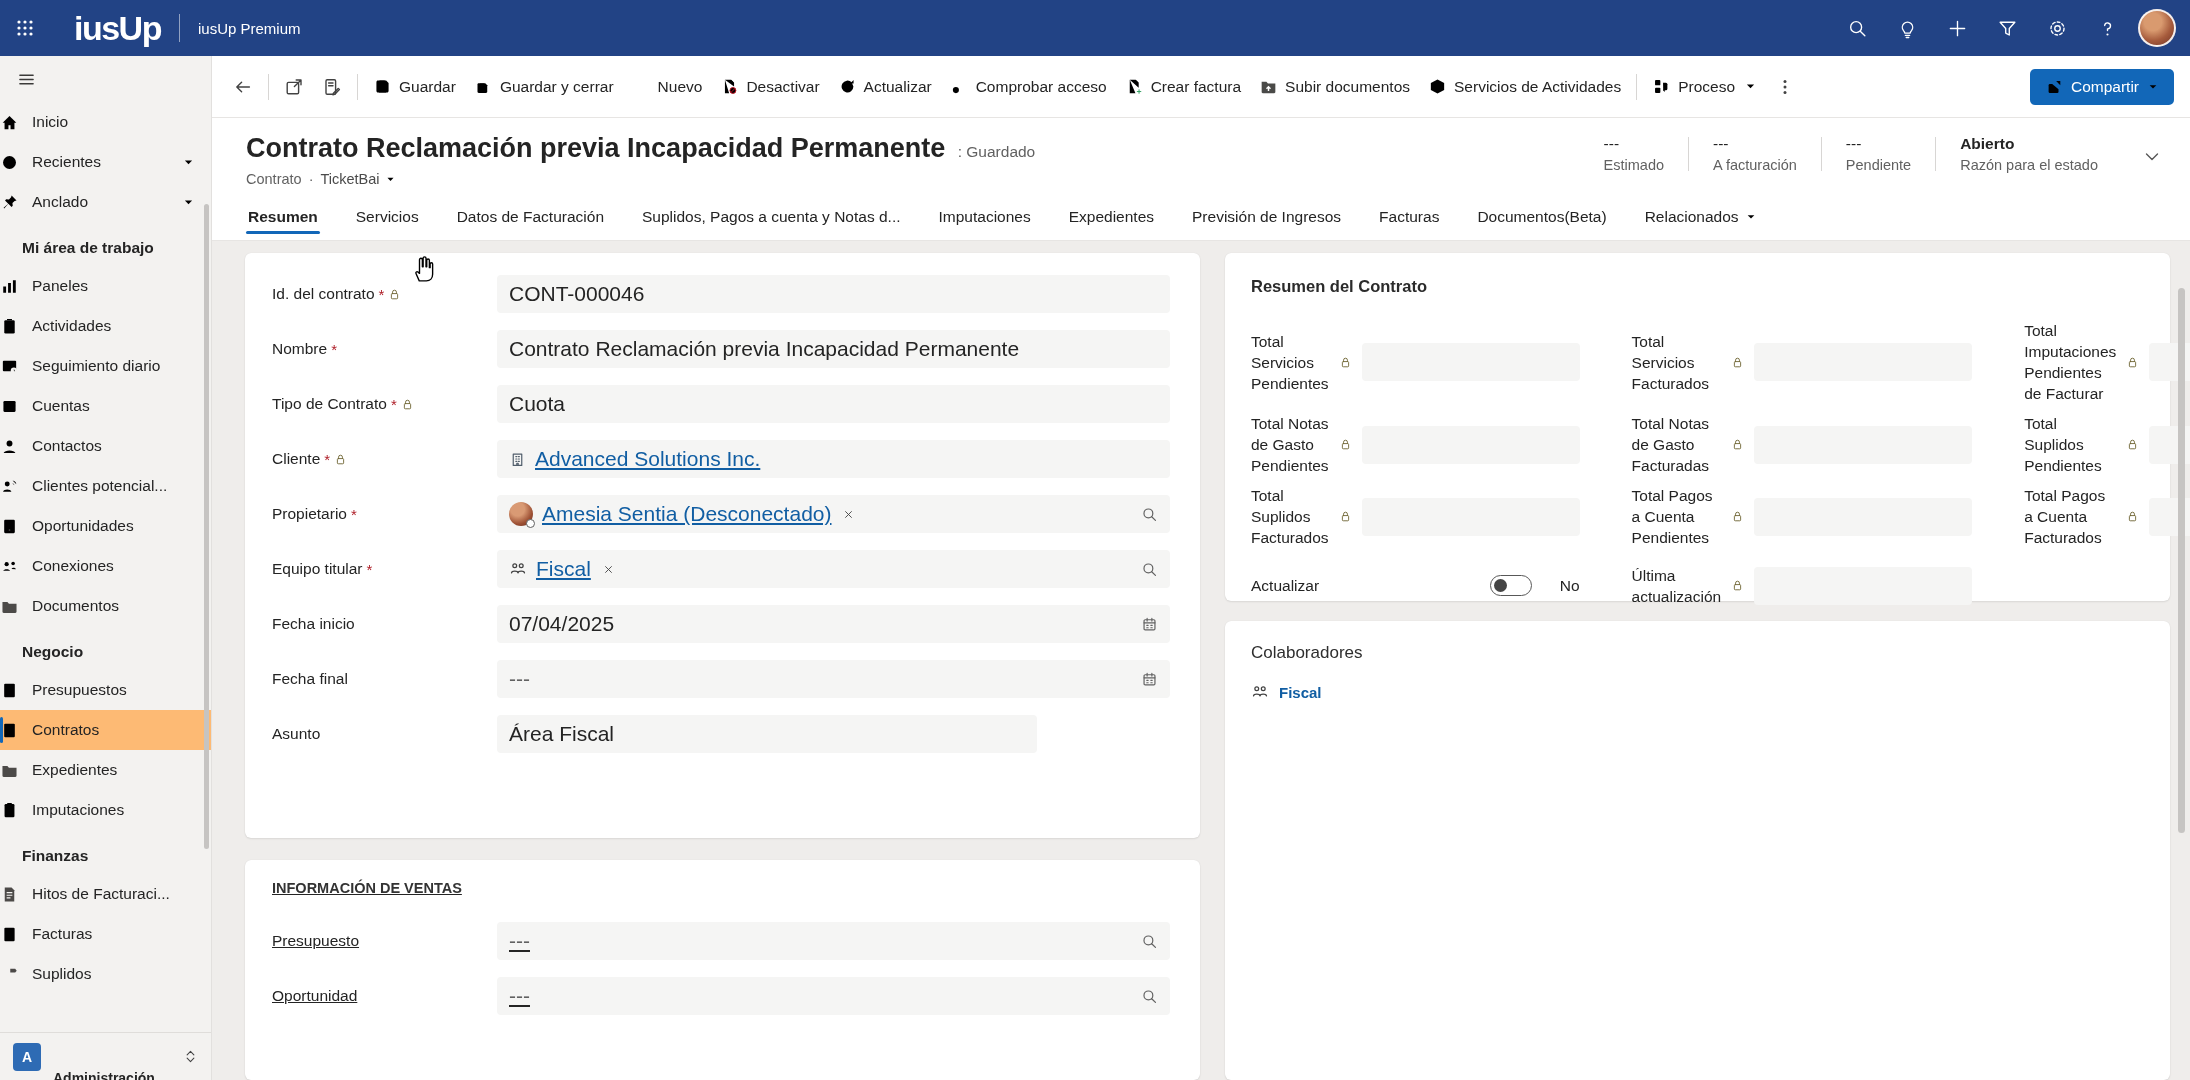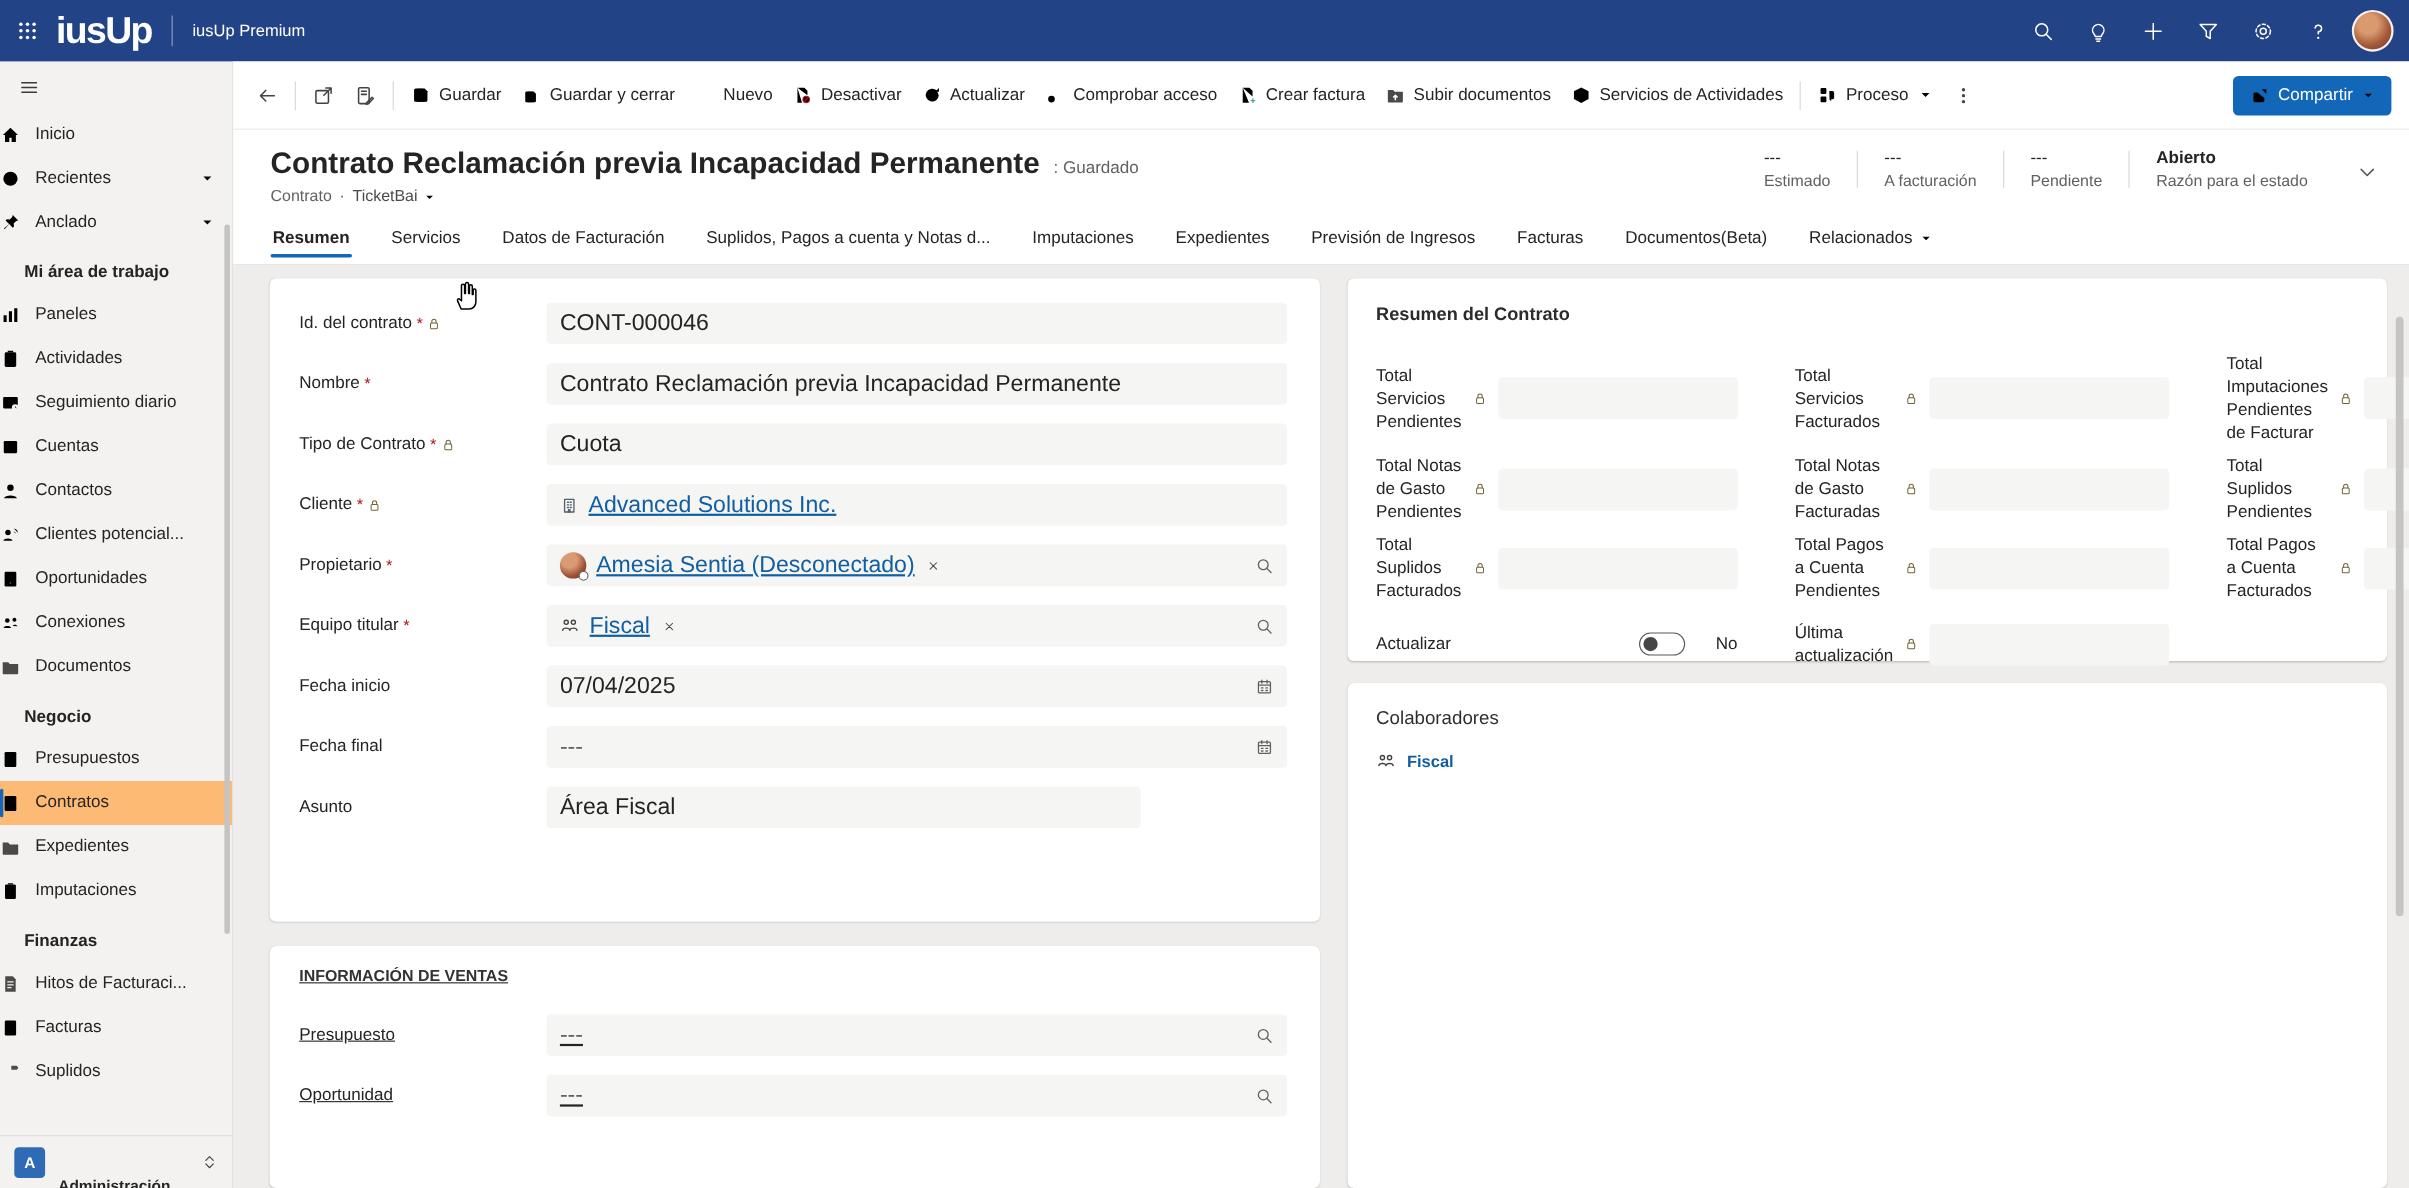--- a/index.html
+++ b/index.html
@@ -4,21 +4,21 @@
 <style>
   * { margin:0; padding:0; box-sizing:border-box; }
   html,body { width:2190px; height:1080px; overflow:hidden; }
   body { font-family:"Liberation Sans","DejaVu Sans",sans-serif; color:#242424; background:#efedeb; }
   svg { display:block; }
   .i { width:20px; height:20px; stroke:currentColor; fill:none; stroke-width:1.4; stroke-linecap:round; stroke-linejoin:round; }
 
   
   .topbar { height:56px; background:#224385; display:flex; align-items:center; color:#fff; }
   .tb-btn { width:50px; height:56px; display:flex; align-items:center; justify-content:center; cursor:pointer; }
-  .logo-text { font-size:34px; font-weight:800; letter-spacing:-1.5px; margin-left:1px; white-space:nowrap; }
+  .logo-text { font-size:34px; font-weight:800; letter-spacing:-1.5px; margin-left:24px; white-space:nowrap; }
   .app-name { font-size:15px; margin-left:18px; padding-left:18px; border-left:1px solid rgba(255,255,255,.5); height:28px; display:flex; align-items:center; }
   .tb-right { margin-left:auto; display:flex; align-items:center; }
   .tb-right .i { width:21px; height:21px; stroke-width:1.3; }
   .avatar-top { width:38px; height:38px; border-radius:50%; margin:0 14px 0 6px; border:2px solid rgba(255,255,255,.9);
     background:radial-gradient(circle at 38% 32%, #d99a6f 0 28%, #a65b3c 60%, #6e3426 100%); cursor:pointer; }
 
   
   .body-wrap { display:flex; height:1024px; }
 
   

